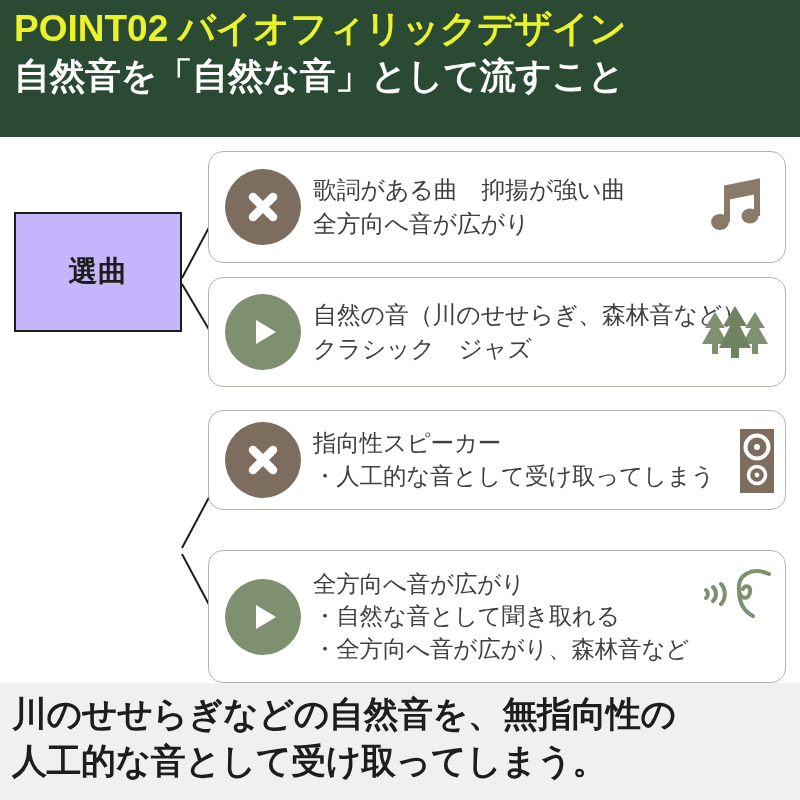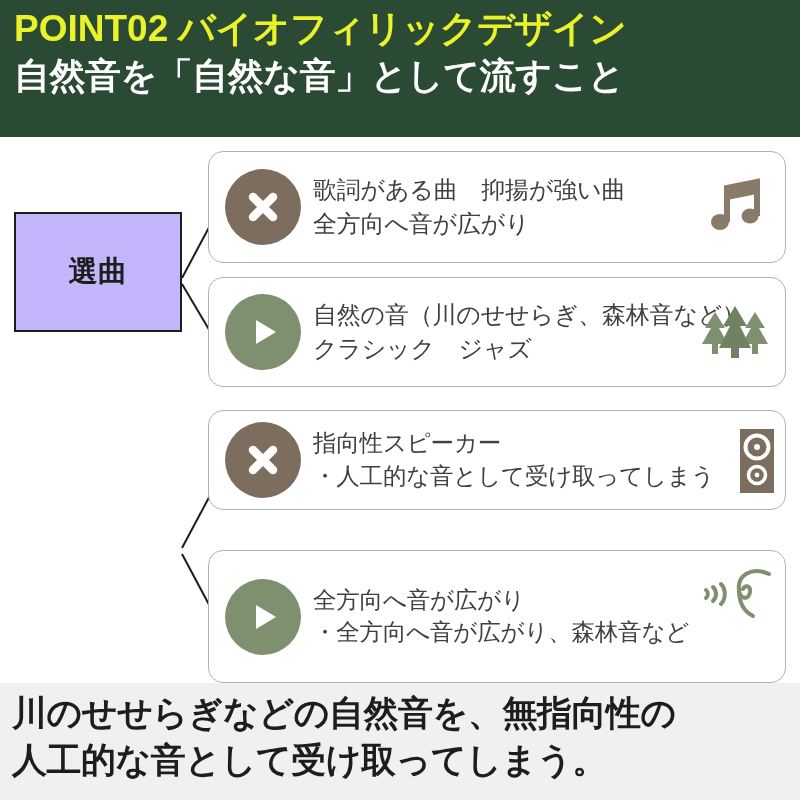--- a/index.html
+++ b/index.html
@@ -150,21 +150,20 @@
 
   
   .footer {
     position: absolute;
     left: 0; top: 683px;
     width: 800px;
     height: 117px;
     background: #f0f0f0;
     box-sizing: border-box;
     padding: 8px 12px 0 12px;
-    font-family: Liberation Serif, serif;
   }
   .footer-line {
     font-size: 35px;
     font-weight: bold;
     color: #1d1d1b;
     letter-spacing: -0.5px;
     line-height: 1.34;
     white-space: nowrap;
   }
 </style>
@@ -269,20 +268,21 @@
     </div>
 
     <div class="card card-b">
       <div class="badge badge-ok">
         <svg width="44" height="44" viewBox="0 0 44 44" aria-hidden="true">
           <path d="M15 10 L35 22 L15 34 Z" fill="#ffffff"></path>
         </svg>
       </div>
       <div class="card-text">
         <div class="card-line">全方向へ音が広がり</div>
+        <div class="card-line">・自然な音として聞き取れる</div>
         <div class="card-line">・全方向へ音が広がり、森林音など</div>
       </div>
       <div class="card-icon" style="right:10px; top:12px; transform:none; width:74px; height:62px;">
         <svg width="74" height="60" viewBox="0 0 74 60" aria-hidden="true">
           <g fill="none" stroke="#7e9070" stroke-width="4" stroke-linecap="round">
             <path d="M68 10 C50 2, 36 12, 38 26 C39 36, 48 36, 49 28 C50 22, 44 20, 42 25"></path>
             <path d="M38 26 C38 40, 44 48, 52 52"></path>
             <path d="M20 20 C25 25, 25 35, 20 40"></path>
             <path d="M12 23 C16 27, 16 33, 12 37"></path>
             <path d="M5 26 C7.5 28, 7.5 32, 5 34"></path>

